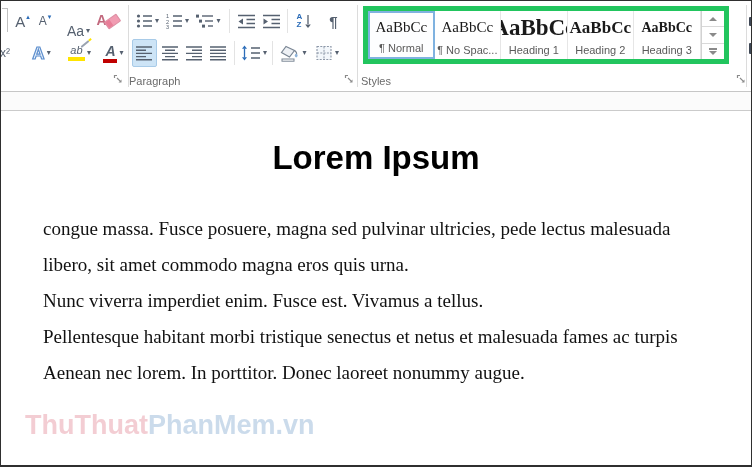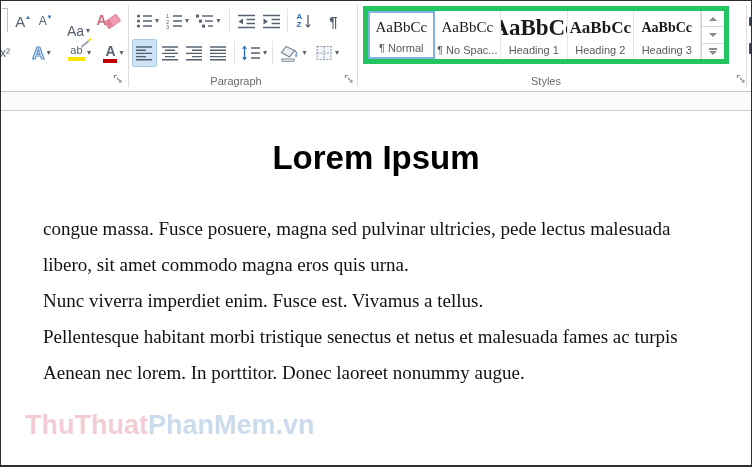--- a/index.html
+++ b/index.html
@@ -13,33 +13,33 @@
   .abs{position:absolute;}
   
   .ribbon{position:absolute;left:0;top:0;width:100%;height:91px;background:#fff;
           border-bottom:1px solid #c6c6c6;color:var(--icon);}
   .vsep{position:absolute;top:4px;height:82px;width:1px;background:#dcdcdc;}
   .bsep{position:absolute;width:1px;height:24px;background:#e3e3e3;}
   .btn{display:flex;align-items:center;justify-content:center;gap:2px;cursor:default;
        border:1px solid transparent;border-radius:2px;}
   .btn.selected{background:var(--selection);border-color:var(--selborder);}
   .caret{font-size:8px;color:var(--icon);line-height:1;}
-  .grplabel{font-size:11px;color:#6b6b6b;text-align:center;}
+  .grplabel{font-size:11px;color:#6b6b6b;}
   .launcher{width:10px;height:10px;}
   svg{display:block;}
   .icon-svg{color:var(--icon);}
   
   .sizebox-edge{left:1px;top:7px;width:6px;height:24px;border-top:1px solid #c0c0c0;
                 border-right:1px solid #c0c0c0;background:#fff;}
   .growA{font-size:15px;color:var(--icon);line-height:1;}
   .shrinkA{font-size:12px;color:var(--icon);line-height:1;}
   .tinyarrow{font-size:7px;color:var(--accent);line-height:1;position:relative;top:-5px;left:-1px;}
   .caseAa{font-size:14px;color:var(--icon);line-height:1;}
   .fx-a{font-size:17px;font-weight:bold;color:#eef5fc;-webkit-text-stroke:1.2px #5e8fce;line-height:1;}
-  .colstack{display:flex;flex-direction:column;align-items:center;gap:1px;}
+  .colstack{display:flex;flex-direction:column;align-items:center;gap:1px;font-style:italic;}
   .hl-ab{font-size:11px;line-height:1;color:var(--icon);position:relative;}
   .pen{position:absolute;right:-7px;top:-2px;width:10px;height:2px;background:#9aa3b0;
        transform:rotate(-40deg);border-radius:1px;}
   .pen::after{content:"";position:absolute;right:-3px;top:0;width:3px;height:2px;background:var(--highlight);}
   .hl-bar{width:17px;height:4px;background:var(--highlight);}
   .fc-a{font-size:14px;font-weight:bold;line-height:1;color:var(--icon);}
   .fc-bar{width:14px;height:4px;background:var(--fontcolor);}
   .clearfmt{position:relative;width:22px;height:18px;}
   .clearfmt .a{position:absolute;left:0;top:1px;font-size:14px;font-weight:bold;color:#c2697e;line-height:1;}
   .eraser{position:absolute;right:-1px;top:5px;width:15px;height:9px;background:var(--eraser);

